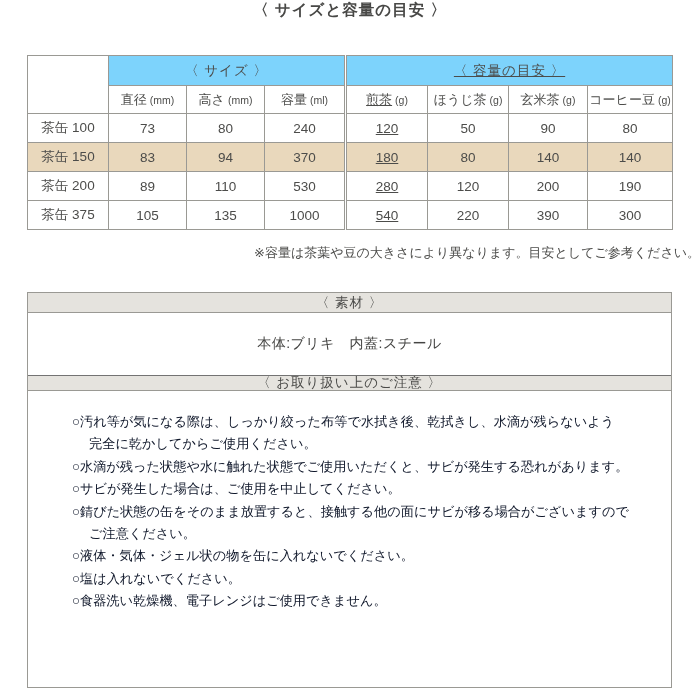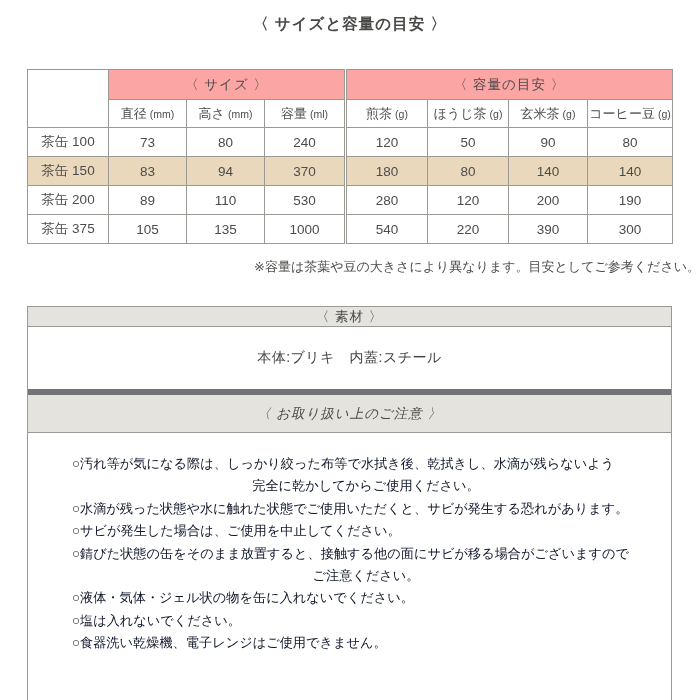--- a/index.html
+++ b/index.html
@@ -8,21 +8,20 @@
     width: 700px;
     height: 700px;
     font-family: "Liberation Sans", "DejaVu Sans", sans-serif;
     color: #4a4a48;
     overflow: hidden;
   }
   .page { width: 700px; height: 700px; position: relative; }
 
   
   .page-title {
-    margin-top: 14px;
     text-align: center;
     font-size: 15.5px;
     font-weight: 600;
     letter-spacing: 1px;
     color: #484846;
     line-height: 20px;
   }
 
   
   table.size-table {
@@ -41,27 +40,27 @@
     vertical-align: middle;
     font-weight: normal;
     padding: 0;
     overflow: hidden;
     white-space: nowrap;
   }
   tr.group-row { height: 30px; }
   tr.sub-row { height: 28px; }
   tr.data-row { height: 29px; }
   th.corner { background: #ffffff; }
-  th.group { background: #fca5a5; font-size: 13.5px; letter-spacing: 1px; }
+  th.group { background: #7dd3fc; font-size: 13.5px; letter-spacing: 1px; }
   th.sub { background: #ffffff; font-size: 13px; }
   td.val { background: #ffffff; }
   th.rowlab { background: #ffffff; font-size: 13.5px; }
   tr.highlight th.rowlab, tr.highlight td.val { background: #e9d8bc; }
   .unit { font-size: 10.5px; margin-left: 3px; color: #4c4c4a; margin-top: 26px; }
-  .sec { border-left: 3px double #9a9994 !important; }
+  .sec { border-left: 3px double #9a9994 !important; text-decoration: underline; }
 
   
   .note {
     position: absolute;
     top: 243px;
     left: 0;
     width: 700px;
     text-align: right;
     font-size: 13px;
     color: #4c4c4a;
@@ -83,40 +82,39 @@
     background: #e5e3de;
     border-bottom: 1px solid #9a9994;
     display: flex;
     align-items: center;
     justify-content: center;
     font-size: 13.5px;
     letter-spacing: 1px;
     color: #4a4a48;
   }
   .band.band2 {
-    height: 44px;
-    border-top: 6px solid #737373;
-    font-style: italic;
+    height: 16px;
+    border-top: 1px solid #737373;
   }
   .material-body {
     height: 62px;
     display: flex;
     align-items: center;
     justify-content: center;
     font-size: 14px;
     letter-spacing: 0.5px;
     color: #454543;
   }
   .precautions {
     padding: 20px 28px 0 44px;
     font-size: 13.2px;
     color: #0f172a;
   }
   .p-line { line-height: 22.4px; white-space: nowrap; }
-  .p-line.cont { padding-left: 17px; text-align: center; }
+  .p-line.cont { padding-left: 17px; }
 </style>
 </head>
 <body>
 
 <div class="page">
 
   <h1 class="page-title">〈 サイズと容量の目安 〉</h1>
 
   <table class="size-table">
     <colgroup>

